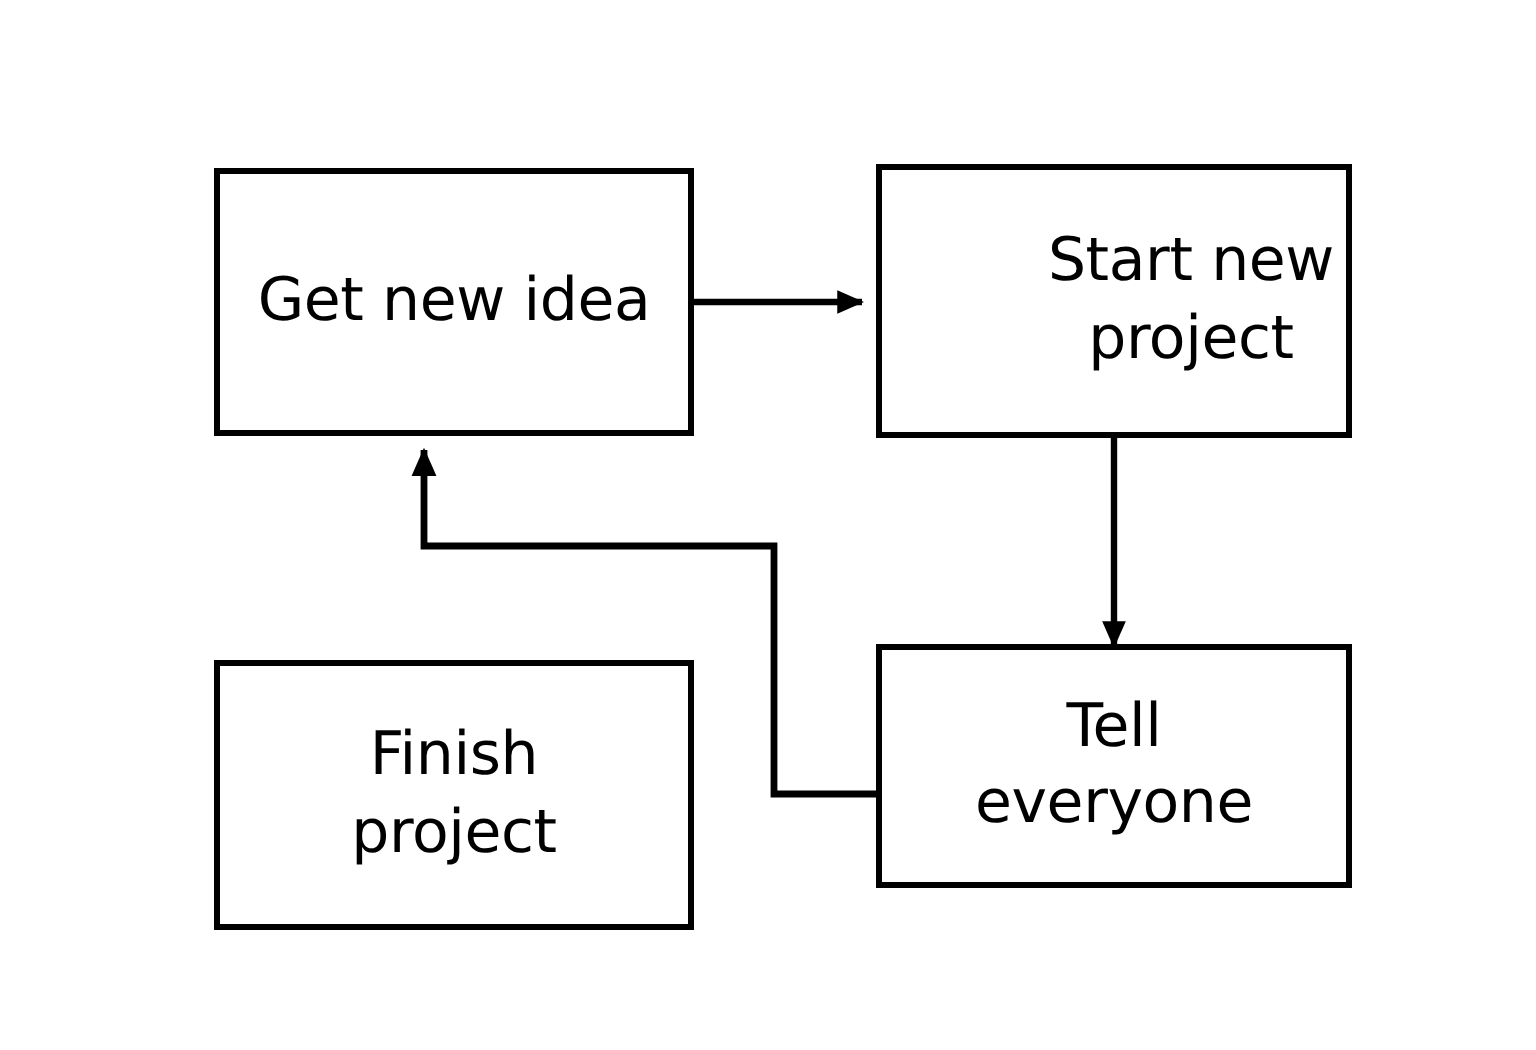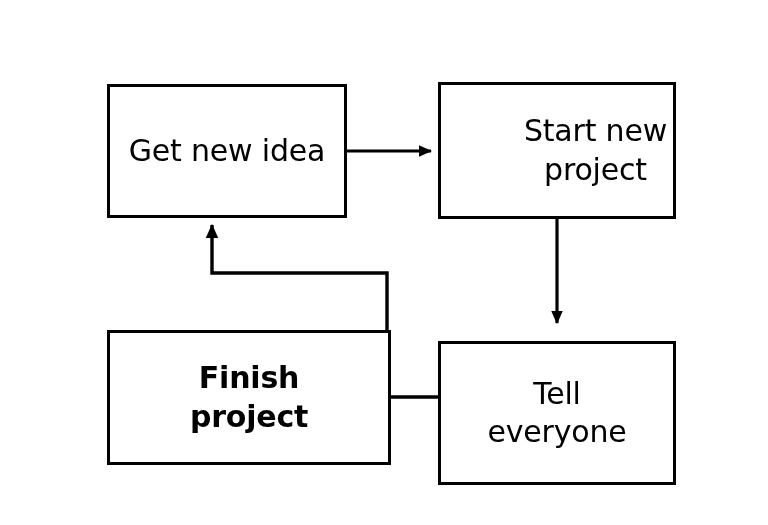--- a/index.html
+++ b/index.html
@@ -40,22 +40,22 @@
     font-family: "DejaVu Sans", sans-serif;
     font-size: 30px;
     line-height: 1.28;
     color: #000000;
     letter-spacing: -0.2px;
     white-space: pre-line;
     padding: 0 6px;
   }
   .n-get-new-idea  { left: 107px; top: 84px;  width: 240px; height: 134px; }
   .n-start-new-project { left: 438px; top: 82px;  width: 238px; height: 137px; justify-content: flex-end; }
-  .n-finish-project { left: 107px; top: 330px; width: 284px; height: 135px; font-weight: bold; }
-  .n-tell-everyone { left: 438px; top: 341px; width: 238px; height: 144px; }
+  .n-finish-project { left: 107px; top: 330px; width: 240px; height: 135px; }
+  .n-tell-everyone { left: 438px; top: 322px; width: 238px; height: 122px; }
 </style>
 </head>
 <body>
 
 <div id="canvas">
 
   <svg id="edge-layer" viewBox="0 0 768 525" width="768" height="525" xmlns="http://www.w3.org/2000/svg">
     <defs>
       <marker id="arrowhead" viewBox="0 0 10 10" refX="9.2" refY="5" markerWidth="4.2" markerHeight="4.2" orient="auto-start-reverse">
         <path d="M 0 0.6 L 10 5 L 0 9.4 z" fill="#000000"></path>

